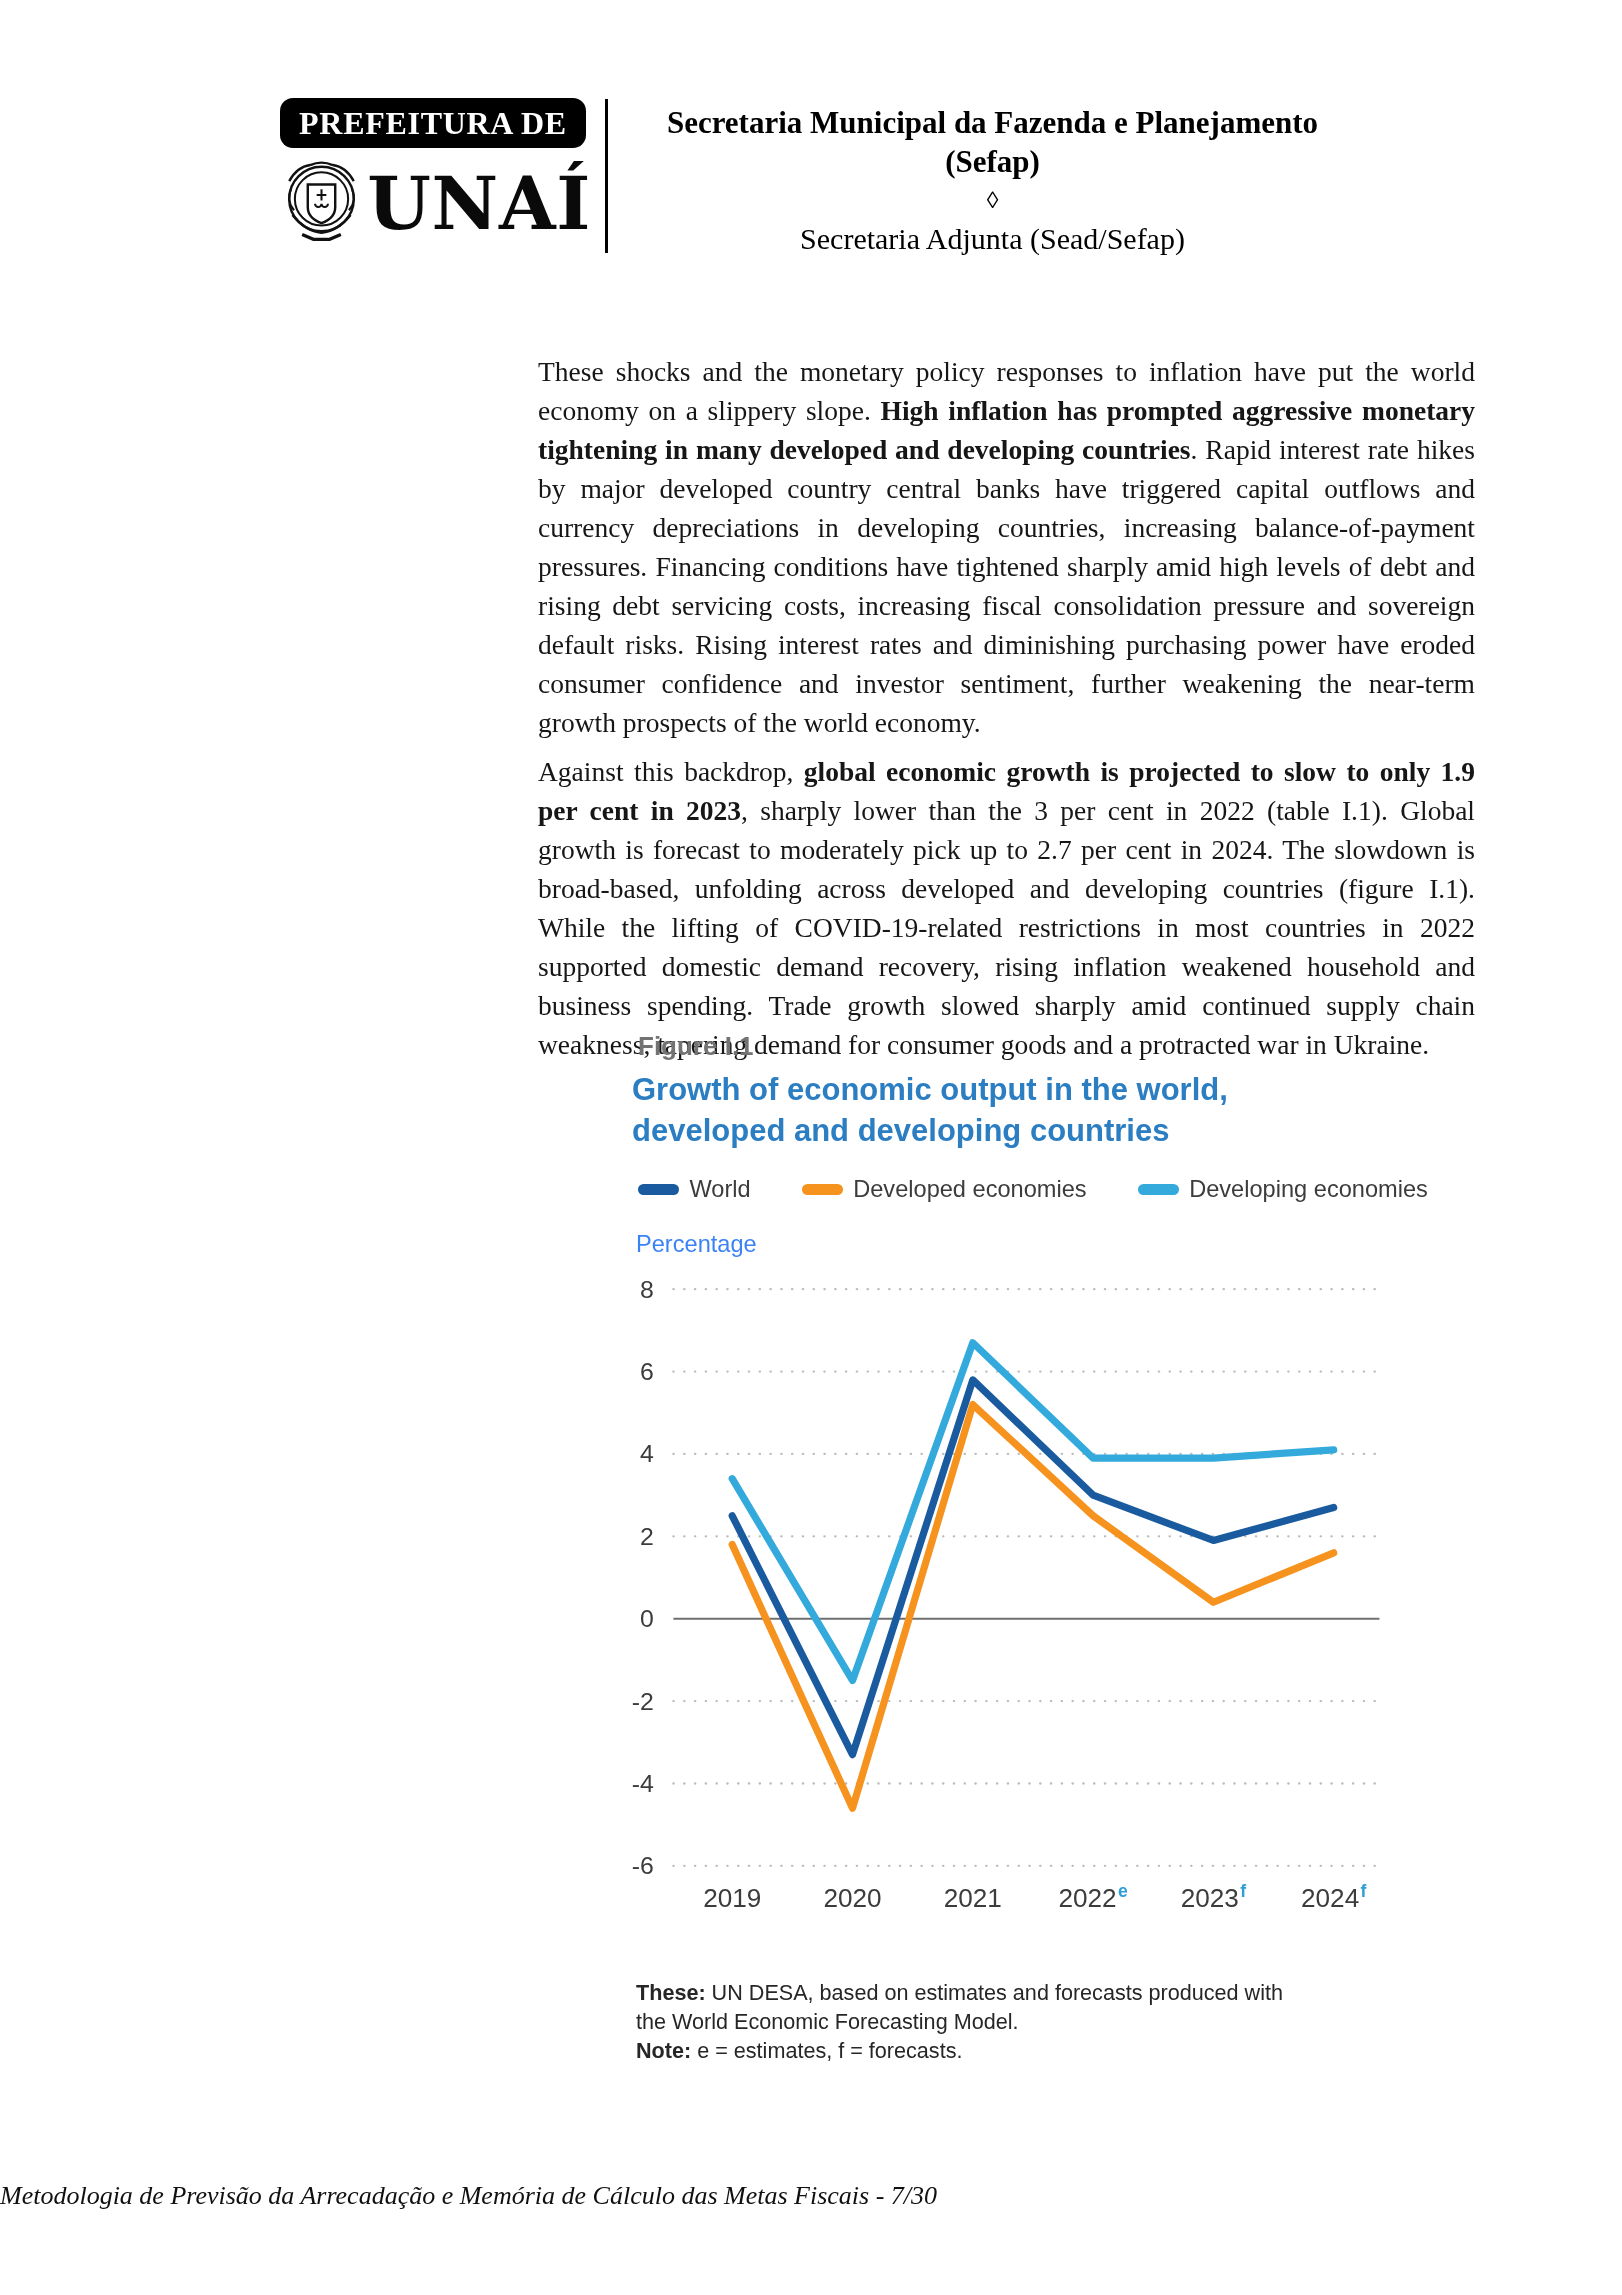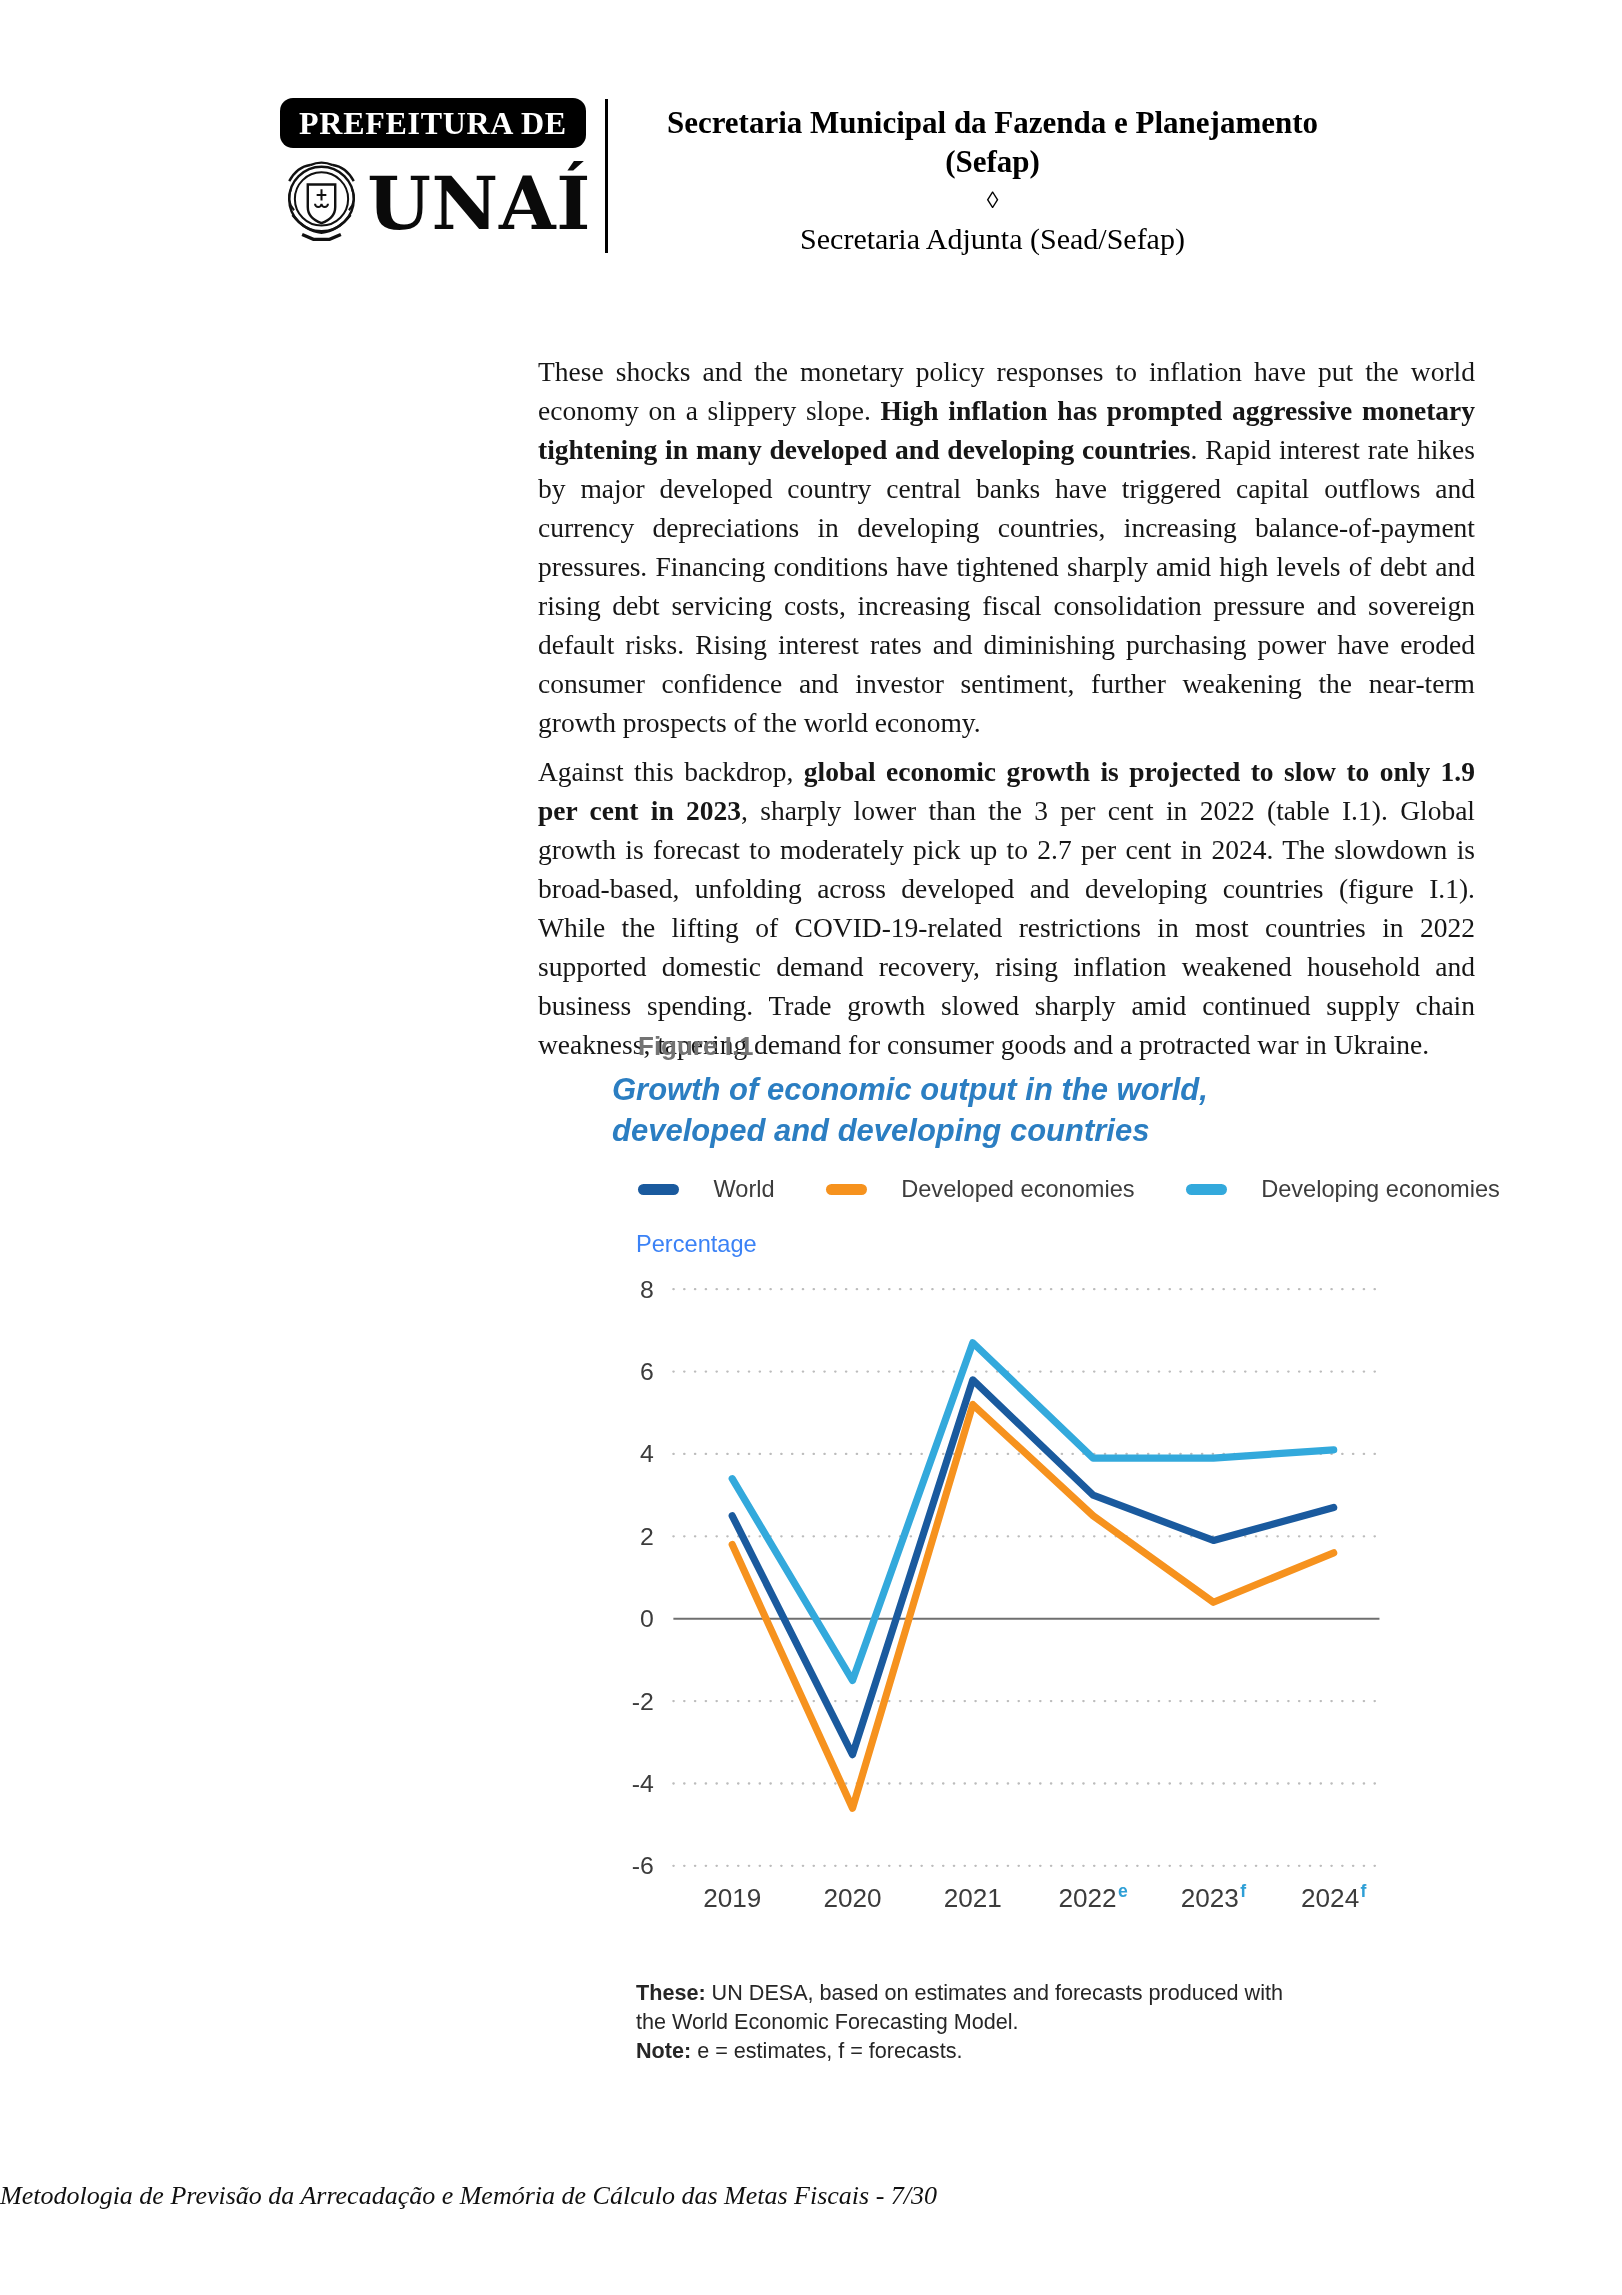--- a/index.html
+++ b/index.html
@@ -38,28 +38,28 @@
   .para strong { font-weight:bold; }
   #paragraph-1 { top:352px; }
   #paragraph-2 { top:752px; }
 
   
   .fig-label {
     left:638px; top:1031px; font-family:"Liberation Sans", sans-serif;
     font-weight:bold; font-size:26px; color:#737373;
   }
   .fig-title {
-    left:612px; top:1069px; width:759px;
+    left:632px; top:1069px; width:759px;
     font-family:"Liberation Sans", sans-serif; font-weight:bold;
-    font-size:31px; line-height:41px; color:#2b7ec2;font-style:italic;
+    font-size:31px; line-height:41px; color:#2b7ec2;
   }
   .legend { left:638px; top:1176px; display:flex; align-items:center; }
   .legend-item { display:flex; align-items:center; margin-right:51px; }
   .legend-swatch { width:41px; height:11.8px; border-radius:5.9px; margin-right:10.5px; }
-  .legend-label { font-family:"Liberation Sans", sans-serif; font-size:23.6px; color:#3c3c3c; white-space:nowrap;margin-left:24px; }
+  .legend-label { font-family:"Liberation Sans", sans-serif; font-size:23.6px; color:#3c3c3c; white-space:nowrap; }
   .ylab { left:636px; top:1231px; font-family:"Liberation Sans", sans-serif; font-size:23.6px; color:#3b82f6; }
   #chart { left:608px; top:1263px; }
   #chart text { font-family:"Liberation Sans", sans-serif; fill:#3c3c3c; }
 
   .source-block {
     left:636px; top:1978px; width:680px;
     font-family:"Liberation Sans", sans-serif; font-size:21.6px; line-height:29px; color:#262626;
   }
   .source-block strong { font-weight:bold; }
 

